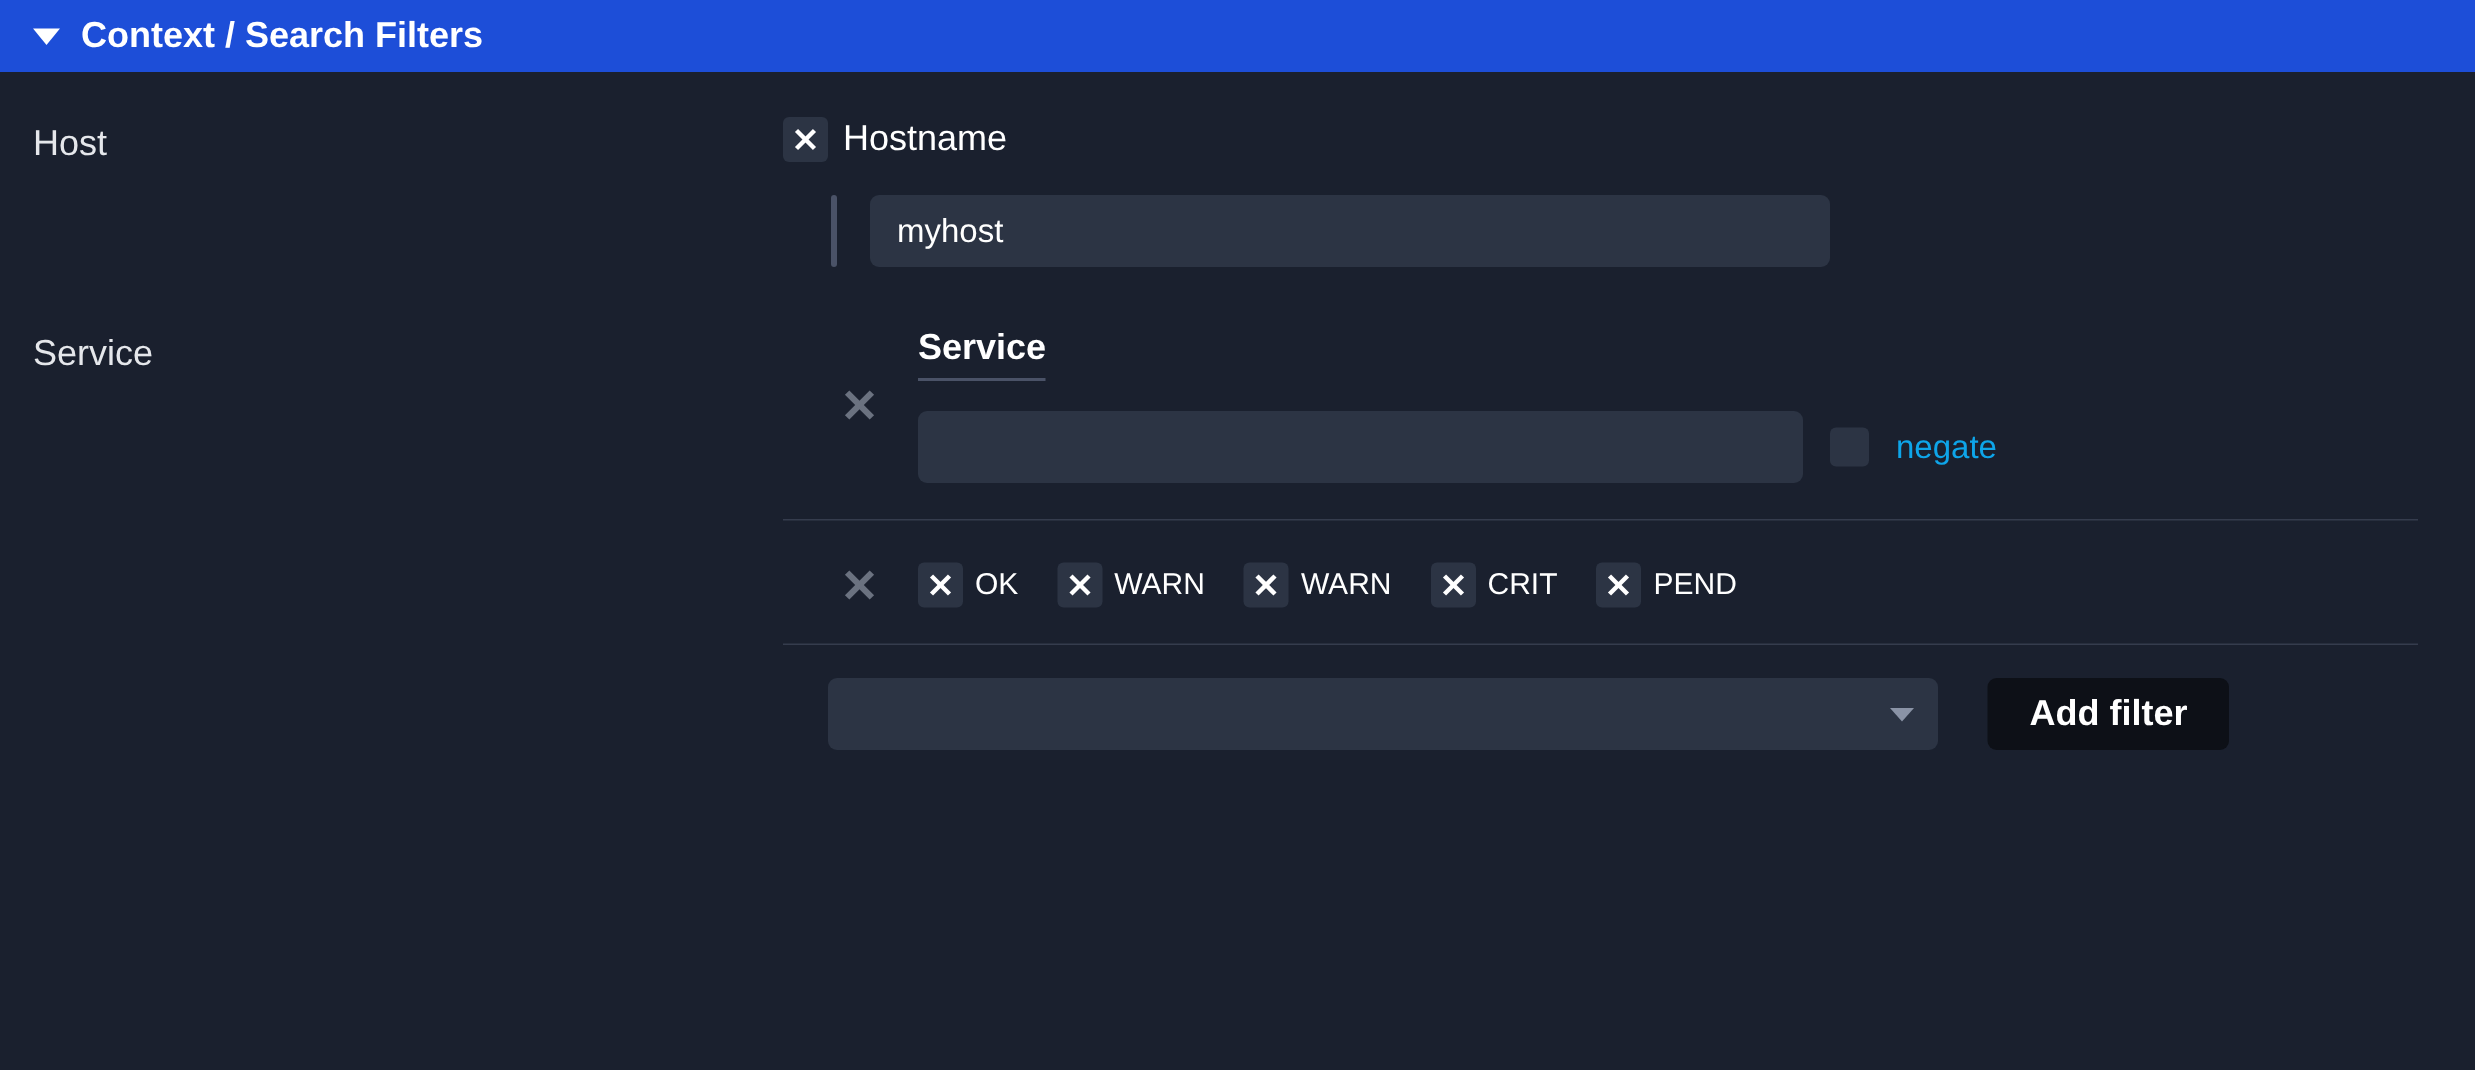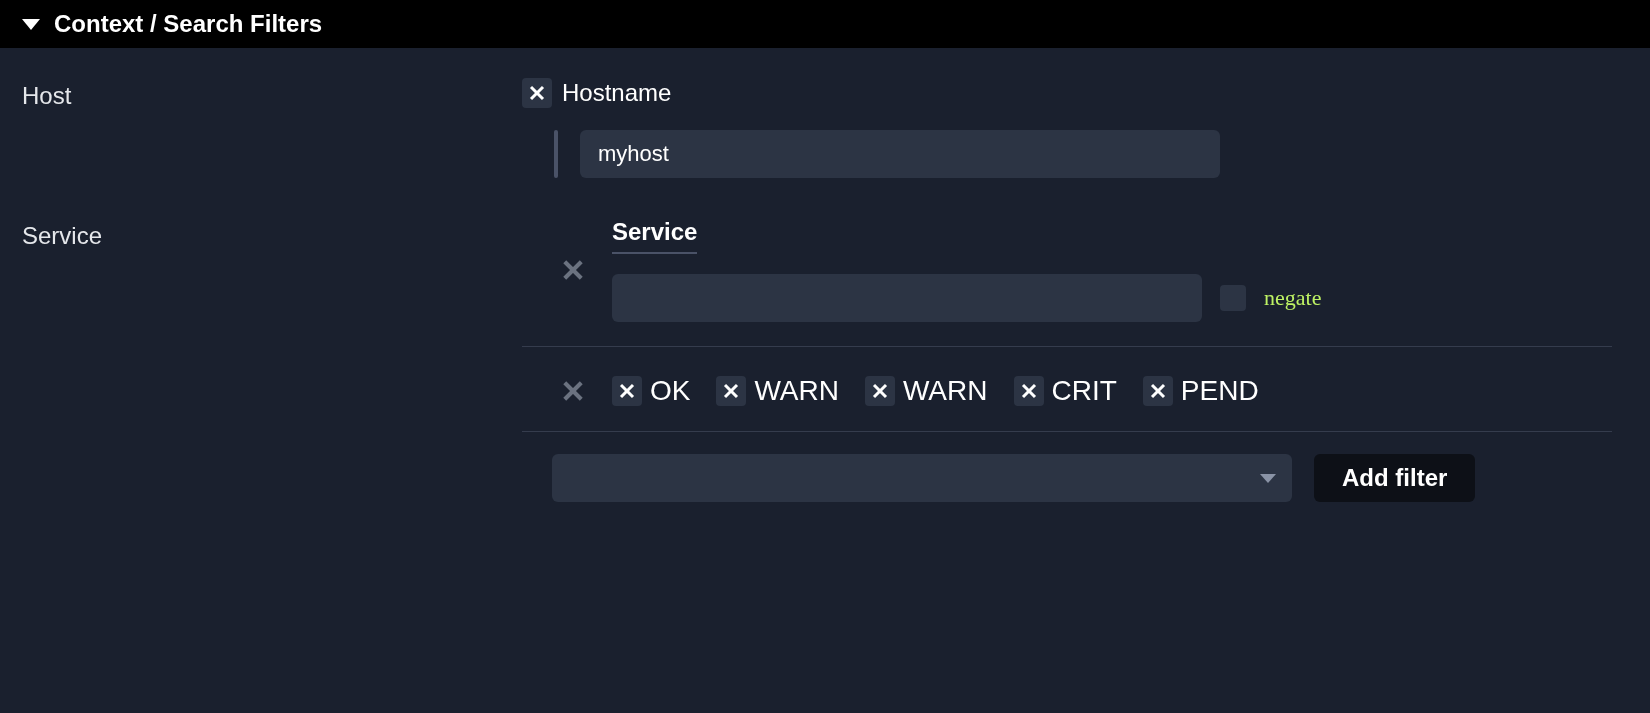--- a/index.html
+++ b/index.html
@@ -12,21 +12,21 @@
     color: #e5e7eb;
     font-family: -apple-system, BlinkMacSystemFont, "Segoe UI", Arial, sans-serif;
     font-size: 22px;
     width: 1650px;
     height: 713px;
     overflow: hidden;
   }
 
   
   .section-header {
-    background: #000000;
+    background: #1d4ed8;
     height: 48px;
     display: flex;
     align-items: center;
     padding: 16px 22px;
     gap: 14px;
   }
   .triangle-down {
     width: 0;
     height: 0;
     border-left: 9px solid transparent;
@@ -192,44 +192,43 @@
   .checkbox-box {
     width: 26px;
     height: 26px;
     background: #2c3444;
     border-radius: 4px;
     cursor: pointer;
     flex-shrink: 0;
   }
   .negate-label {
     font-size: 22px;
-    color: #bef264;
-    font-family: Liberation Serif, serif;
+    color: #0ea5e9;
   }
 
   .state-chips {
     display: flex;
     gap: 26px;
     align-items: center;
   }
   .chip {
     display: flex;
     align-items: center;
     gap: 8px;
   }
   .chip-label {
-    font-size: 28px;
+    font-size: 20px;
     color: #ffffff;
   }
 
   
   .add-filter-row {
     display: flex;
     align-items: center;
-    gap: 22px;
+    gap: 33px;
     padding: 22px 0 0 30px;
     width: 1090px;
   }
   .select-box {
     flex: 0 0 740px;
     height: 48px;
     background: #2c3444;
     border-radius: 6px;
     display: flex;
     align-items: center;

